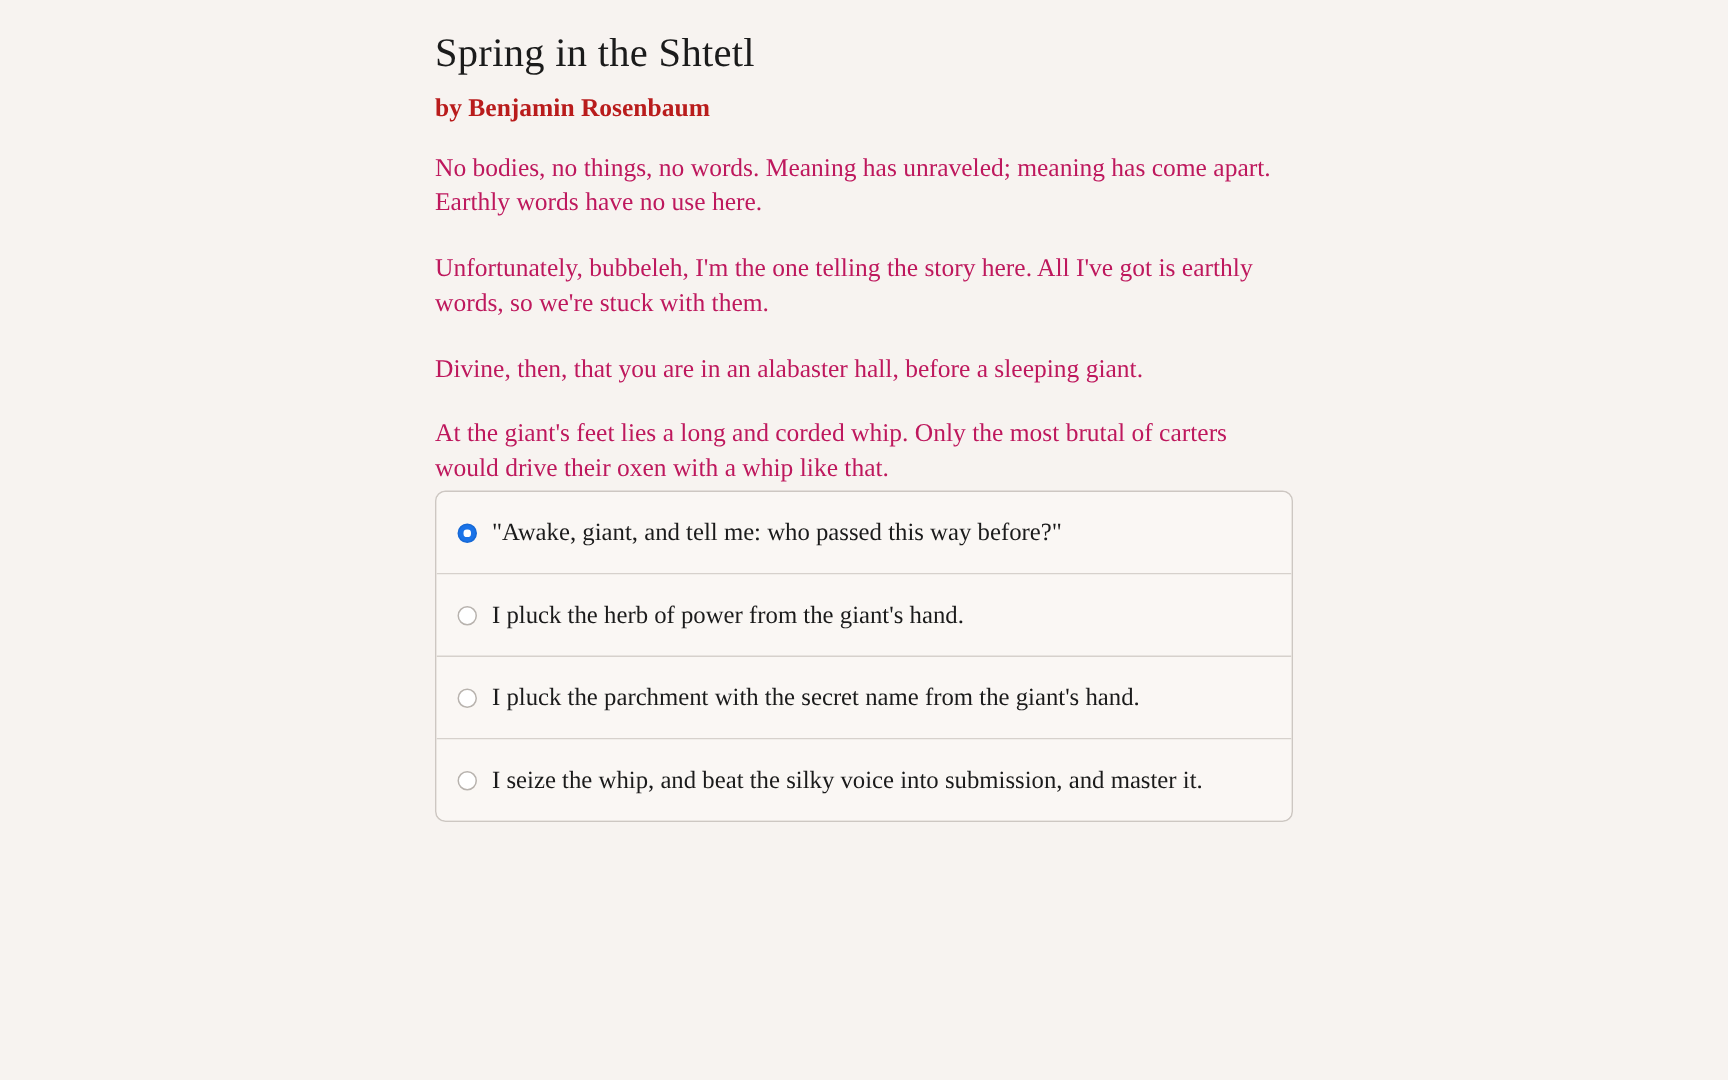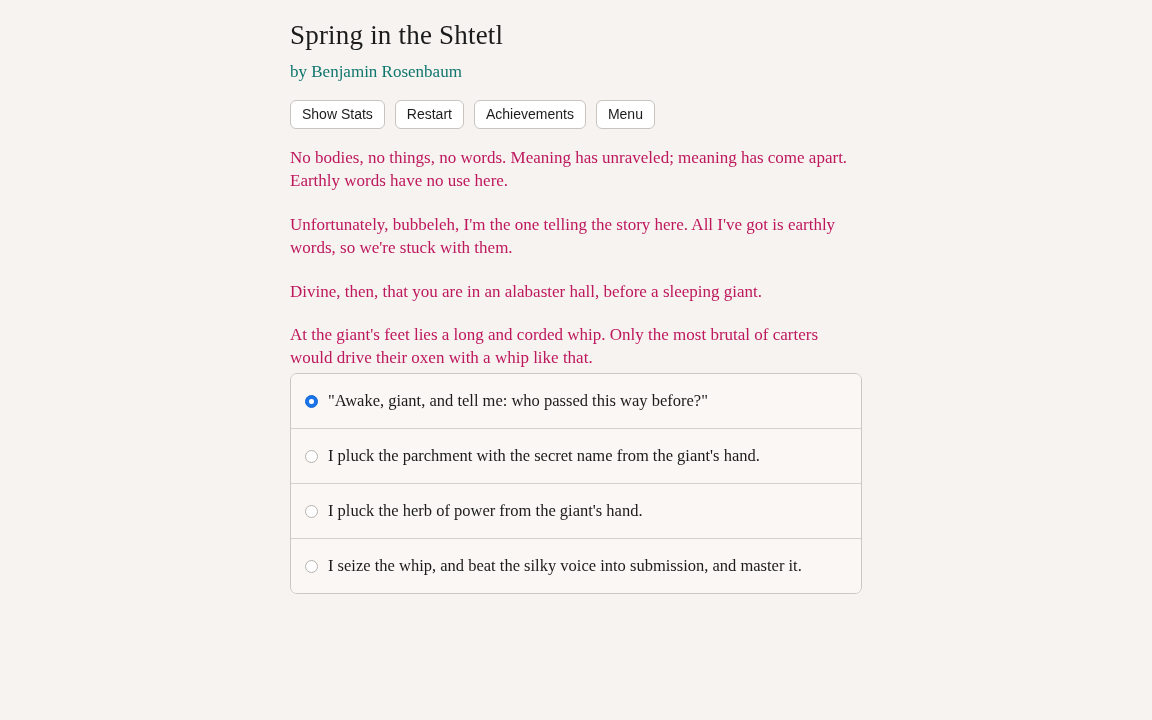--- a/index.html
+++ b/index.html
@@ -39,22 +39,22 @@
     letter-spacing: 0.2px;
     color: #1b1b1b;
     margin: 0;
     padding-top: 19px;
     line-height: 1.2;
   }
 
   .byline {
     font-family: "Liberation Serif", "DejaVu Serif", serif;
     font-size: 17px;
-    font-weight: 400;
-    color: #0f766e;
+    font-weight: 700;
+    color: #b91c1c;
     margin: 0;
     padding-top: 11px;
     line-height: 1.2;
   }
 
   .toolbar {
     display: flex;
     gap: 10px;
     padding-top: 17px;
     align-items: center;
@@ -147,46 +147,40 @@
 </head>
 <body>
 
 <div class="page">
   <div class="container">
 
     <h1 class="title">Spring in the Shtetl</h1>
 
     <div class="byline">by Benjamin Rosenbaum</div>
 
-    <div class="toolbar">
-        <button class="toolbar-button">Show Stats</button>
-        <button class="toolbar-button">Restart</button>
-        <button class="toolbar-button">Achievements</button>
-        <button class="toolbar-button">Menu</button>
-      </div>
 
     <div class="story">
         <p>No bodies, no things, no words. Meaning has unraveled; meaning has come apart. Earthly words have no use here.</p>
         <p>Unfortunately, bubbeleh, I'm the one telling the story here. All I've got is earthly words, so we're stuck with them.</p>
         <p>Divine, then, that you are in an alabaster hall, before a sleeping giant.</p>
         <p>At the giant's feet lies a long and corded whip. Only the most brutal of carters would drive their oxen with a whip like that.</p>
       </div>
 
     <div class="choices">
         <div class="choice-row">
           <span class="radio selected"></span>
           <span class="choice-label">"Awake, giant, and tell me: who passed this way before?"</span>
         </div>
         <div class="choice-row">
           <span class="radio"></span>
-          <span class="choice-label">I pluck the parchment with the secret name from the giant's hand.</span>
+          <span class="choice-label">I pluck the herb of power from the giant's hand.</span>
         </div>
         <div class="choice-row">
           <span class="radio"></span>
-          <span class="choice-label">I pluck the herb of power from the giant's hand.</span>
+          <span class="choice-label">I pluck the parchment with the secret name from the giant's hand.</span>
         </div>
         <div class="choice-row">
           <span class="radio"></span>
           <span class="choice-label">I seize the whip, and beat the silky voice into submission, and master it.</span>
         </div>
       </div>
 
   </div>
 </div>
 

